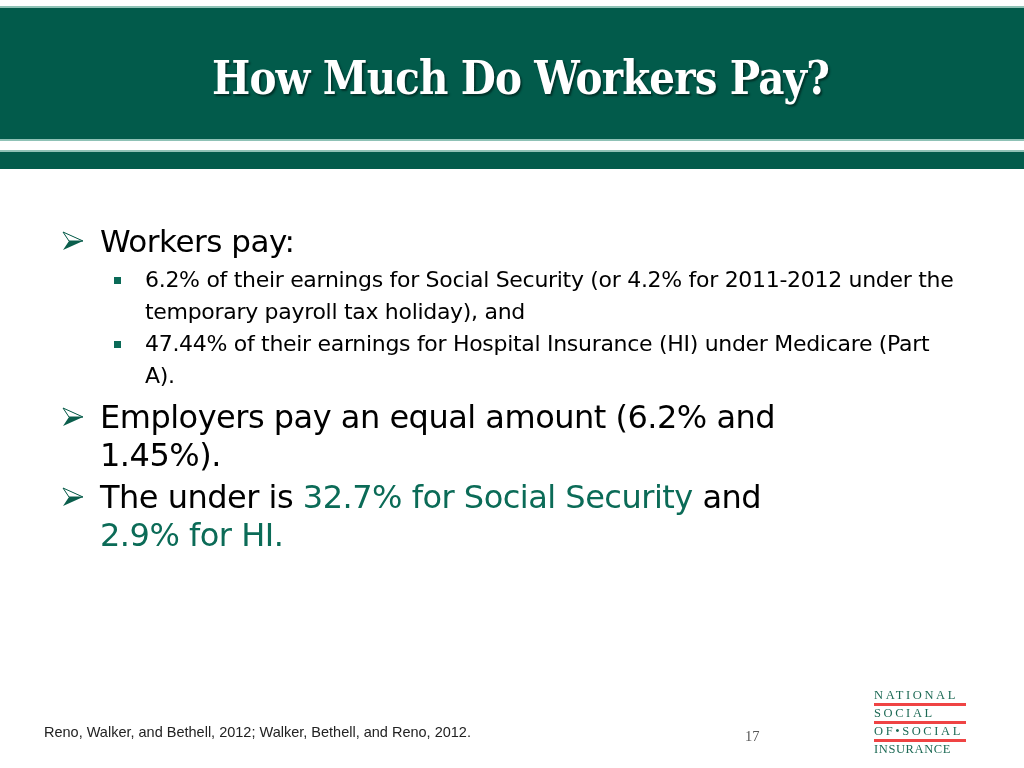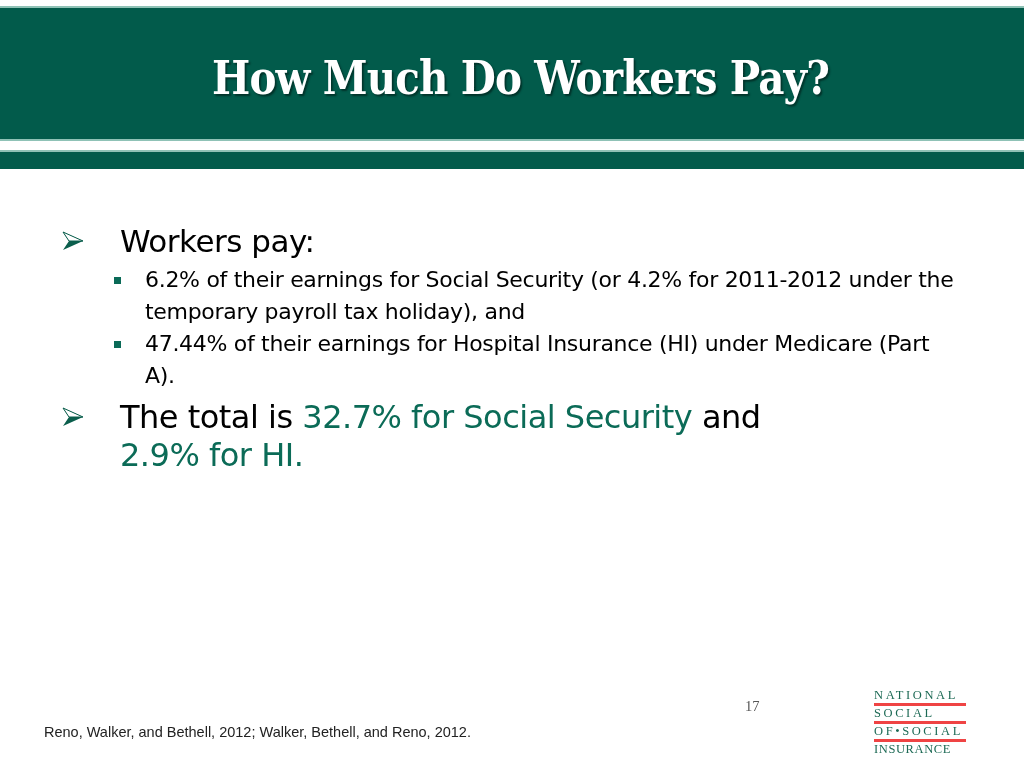--- a/index.html
+++ b/index.html
@@ -13,35 +13,35 @@
     }
     .title-band h1 {
       margin: 0; color: #fff; font-family: "DejaVu Serif", serif; font-weight: bold;
       font-size: 46px; letter-spacing: -1px; transform: scaleX(0.88);
       text-shadow: 2px 2px 2px rgba(0,0,0,0.45); position: relative; top: 4px;
     }
     .stripe { position: absolute; left: 0; width: 1024px; background: #025b4b; }
     .stripe.s1 { top: 152px; height: 17px; }
     .edge { position: absolute; left: 0; width: 1024px; height: 2px; background: #8fc2b6; }
     .content { position: absolute; left: 62px; top: 222px; width: 900px; }
-    .l1 { display: flex; align-items: flex-start; font-size: 32px; line-height: 38px; letter-spacing: -0.5px; margin-bottom: 4px; gap: 20px; }
+    .l1 { display: flex; align-items: flex-start; font-size: 32px; line-height: 38px; letter-spacing: -0.5px; margin-bottom: 4px; }
     .l1.first { font-size: 31px; }
     .arrow { width: 38px; flex: 0 0 38px; display: flex; align-items: center; height: 38px; }
     .arrow svg { width: 22px; height: 20px; }
     .l1 .txt { flex: 1; }
     .l2-list { margin: 0 0 6px 0; padding: 0; }
     .l2 { display: flex; align-items: flex-start; font-size: 22px; line-height: 32px; margin-left: 52px; letter-spacing: -0.3px; }
     .sq { width: 31px; flex: 0 0 31px; display: flex; align-items: center; height: 32px; }
     .sq span { display: block; width: 7px; height: 7px; background: #0a6a57; }
     .l2 .txt { flex: 1; width: 770px; }
     .green { color: #0b6b57; }
     .footer-cite {
       position: absolute; left: 44px; top: 724px; font-family: Liberation Sans, sans-serif; font-size: 14.5px; color: #222;
     }
-    .page-num { position: absolute; left: 745px; top: 698px; font-family: "Liberation Serif", serif; font-size: 14.5px; color: #555; }
+    .page-num { position: absolute; left: 745px; top: 728px; font-family: "Liberation Serif", serif; font-size: 14.5px; color: #555; }
     .logo { position: absolute; left: 874px; top: 688px; width: 92px; font-family: "Liberation Serif", serif; color: #1d6a55; }
     .logo div { font-size: 12.5px; letter-spacing: 2.6px; line-height: 15px; border-bottom: 3px solid #ef4444; white-space: nowrap; }
     .logo div:last-child { border-bottom: none; letter-spacing: 0.6px; }
   </style>
 </head>
 <body>
 
 <div class="edge" style="top:6px"></div>
 <div class="title-band">
   <h1>How Much Do Workers Pay?</h1>
@@ -68,29 +68,38 @@
       <span class="txt">6.2% of their earnings for Social Security (or 4.2% for 2011-2012 under the temporary payroll tax holiday), and</span>
     </div>
     <div class="l2">
       <div class="sq">
           <span></span>
         </div>
       <span class="txt">47.44% of their earnings for Hospital Insurance (HI) under Medicare (Part A).</span>
     </div>
   </div>
 
+  <div class="l1" style="width:780px">
+    <div class="arrow">
+      <svg viewBox="0 0 22 20">
+          <path d="M1 1 L21 10 L1 19 L7 10 Z" fill="#0a5e4c"></path>
+          <path d="M1 1 L21 10 L7 10 Z" fill="#ffffff" stroke="#0a5e4c" stroke-width="1"></path>
+        </svg>
+    </div>
+    <span class="txt">Employers pay an equal amount (6.2% and 1.45%).</span>
+  </div>
 
   <div class="l1" style="width:780px">
     <div class="arrow">
       <svg viewBox="0 0 22 20">
           <path d="M1 1 L21 10 L1 19 L7 10 Z" fill="#0a5e4c"></path>
           <path d="M1 1 L21 10 L7 10 Z" fill="#ffffff" stroke="#0a5e4c" stroke-width="1"></path>
         </svg>
     </div>
-    <span class="txt"><span>The total is </span><span class="green">32.7% for Social Security</span><span> and </span><span class="green">2.9% for HI.</span></span>
+    <span class="txt"><span>The under is </span><span class="green">32.7% for Social Security</span><span> and </span><span class="green">2.9% for HI.</span></span>
   </div>
 
 </div>
 
 <div class="footer-cite">Reno, Walker, and Bethell, 2012;  Walker, Bethell, and Reno, 2012.</div>
 <div class="page-num">17</div>
 
 <div class="logo">
   <div>NATIONAL</div>
   <div>SOCIAL</div>

